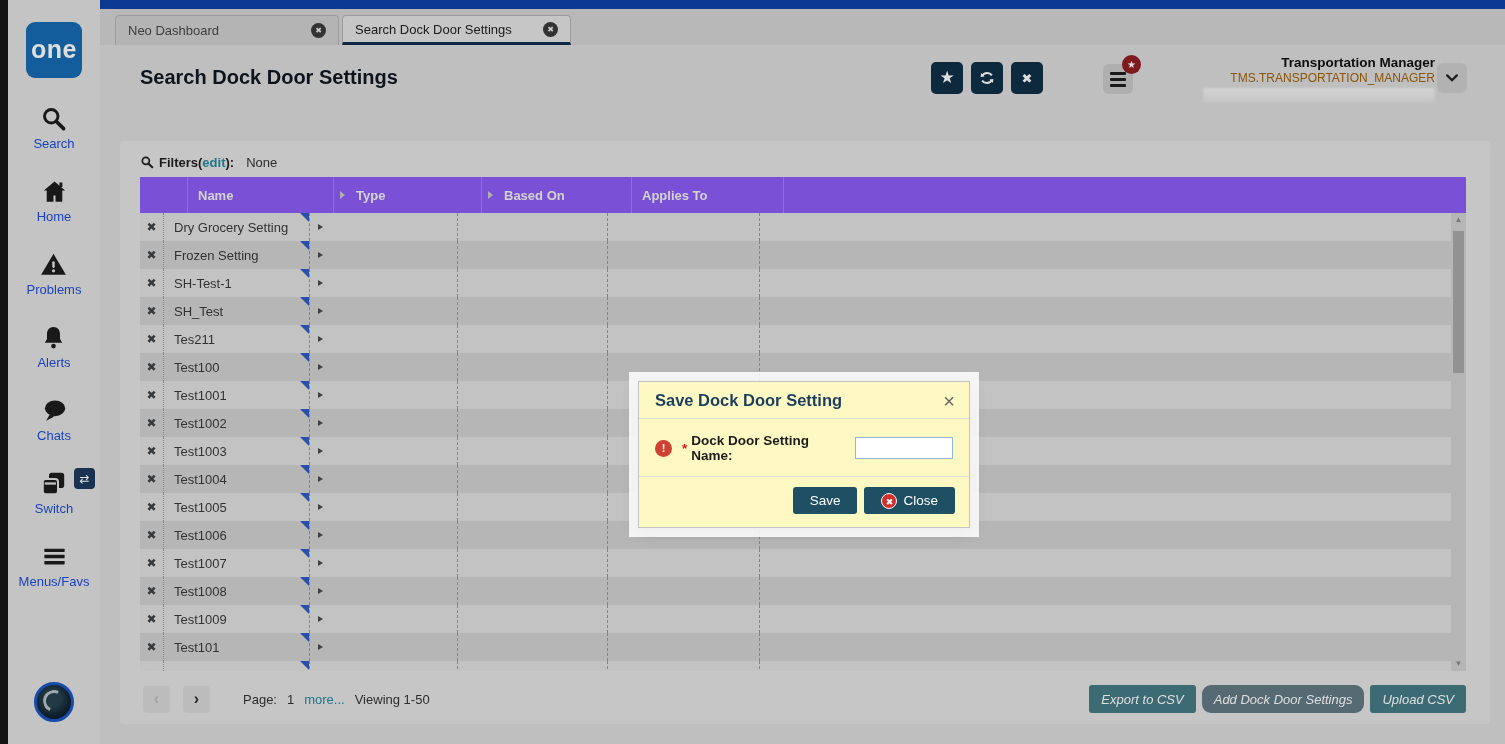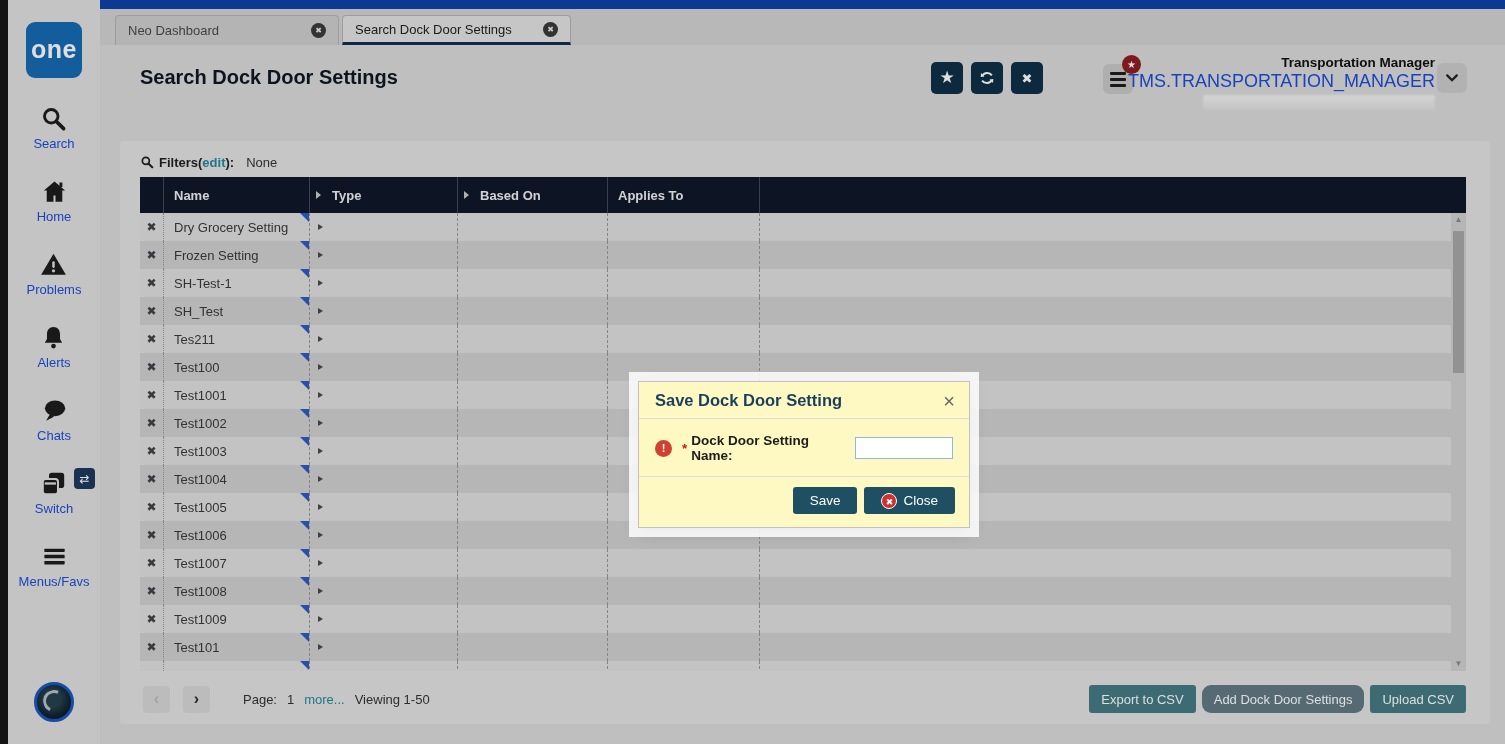--- a/index.html
+++ b/index.html
@@ -51,38 +51,38 @@
   .hbtn .star-g { font-size:17px; margin-top:-2px; }
   .hbtn .x-g { font-size:13px; font-weight:bold; }
   .notif-btn { position:absolute; left:1003px; top:19px; width:30px; height:30px; background:#c9c9c9;
                border-radius:6px; display:flex; flex-direction:column; justify-content:center; gap:3px;
                align-items:center; cursor:pointer; }
   .notif-btn i { display:block; width:16px; height:3px; background:#1e1e1e; border-radius:1px; }
   .notif-badge { position:absolute; right:-8px; top:-9px; width:19px; height:19px; border-radius:50%;
                  background:#8f1e24; color:#fff; font-size:10px; line-height:19px; text-align:center; }
   .user-block { position:absolute; right:70px; top:10px; text-align:right; }
   .user-role { font-size:13.5px; font-weight:bold; color:#111; }
-  .user-id { font-size:18px; color:#1d4ed8; margin-top:1px; }
+  .user-id { font-size:12px; color:#a16207; margin-top:1px; }
   .user-redacted { margin-top:3px; margin-left:auto; width:232px; height:15px; border-radius:2px;
                    background:linear-gradient(#f4f4f4,#e2e2e2); filter:blur(1.2px); }
   .user-menu-btn { position:absolute; right:38px; top:18px; width:30px; height:30px; background:#cdcdcd;
                    border-radius:6px; display:flex; align-items:center; justify-content:center; cursor:pointer; }
   .user-menu-btn svg { width:14px; height:14px; color:#222; }
 
   
   .panel { flex:1; margin:30px 15px 20px 20px; background:#e4e4e4; border-radius:4px;
            padding:10px 24px 0 20px; display:flex; flex-direction:column; }
   .filters-row { display:flex; align-items:center; font-size:13px; color:#222; height:22px; }
   .filters-row svg { width:14px; height:14px; margin-right:5px; color:#222; }
   .filters-label { font-weight:bold; }
   .edit-link { color:#2389a0; font-weight:bold; cursor:pointer; }
   .filters-value { margin-left:12px; color:#333; }
 
   .grid { margin-top:4px; }
-  .grid-head { display:flex; height:36px; background:#0f172a; }
+  .grid-head { display:flex; height:36px; background:#8b5cf6;padding-left:24px; }
   .gh-cell { display:flex; align-items:center; color:#f2f2f2; font-size:13px; font-weight:bold;
              border-right:1px solid rgba(255,255,255,.22); padding-left:10px; }
   .gh-x { width:24px; padding-left:0; }
   .gh-name { width:146px; }
   .gh-type { width:148px; }
   .gh-based { width:150px; }
   .gh-applies { width:152px; }
   .gh-fill { flex:1; border-right:none; }
   .head-arrow { width:0; height:0; border-left:5px solid #c9c9c9; border-top:4px solid transparent;
                 border-bottom:4px solid transparent; margin-right:11px; }
@@ -113,21 +113,21 @@
 
   .panel-footer { display:flex; align-items:center; margin-top:13px; height:30px; }
   .pg-btn { width:27px; height:27px; border-radius:4px; background:#d8d8d8; font-size:16px; font-weight:bold;
             display:flex; align-items:center; justify-content:center; cursor:pointer; }
   .pg-btn.prev { color:#bcbcbc; margin-left:3px; }
   .pg-btn.next { color:#2c2c2c; margin-left:13px; }
   .pg-text { margin-left:33px; font-size:13px; color:#333; display:flex; gap:10px; align-items:flex-start; }
   .more-link { color:#2389a0; cursor:pointer; }
   .footer-actions { margin-left:auto; display:flex; gap:6px; }
   .fbtn { height:28px; padding:0 12px; border:none; border-radius:3px; color:#fff; font-size:13px;
-          font-family:inherit; cursor:pointer; }
+          font-family:inherit; cursor:pointer;font-style:italic; }
   .fbtn.teal { background:#457b85; }
   .fbtn.slate { background:#637a85;border-radius:9px; }
 
   
   .backdrop { position:absolute; inset:0; background:rgba(0,0,0,0.13); z-index:50; }
   .modal { position:absolute; left:638px; top:381px; width:332px; z-index:100; background:#fef9c3;
            border:1px solid #c2c2c2; box-shadow:0 0 0 9px rgba(255,255,255,.85), 0 3px 14px rgba(0,0,0,.25); }
   .modal-header { display:flex; align-items:center; padding:9px 14px 8px 16px; border-bottom:1px solid #dcdcdc; }
   .modal-title { font-size:16.5px; font-weight:bold; color:#1c3e5e; }
   .modal-x { margin-left:auto; font-size:20px; color:#666; cursor:pointer; line-height:16px; }

